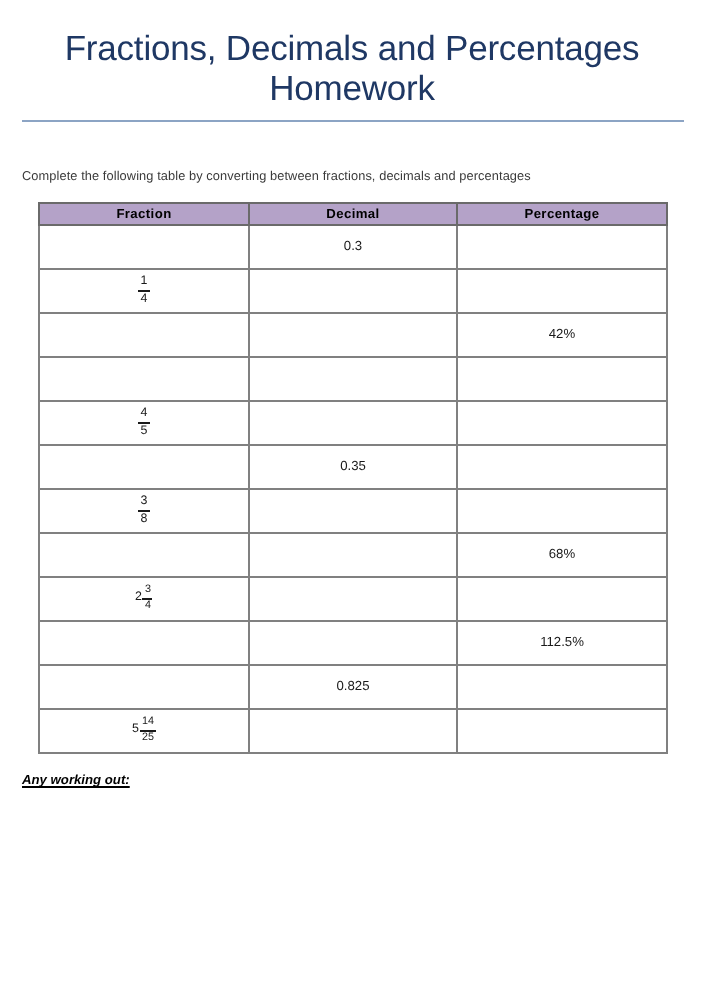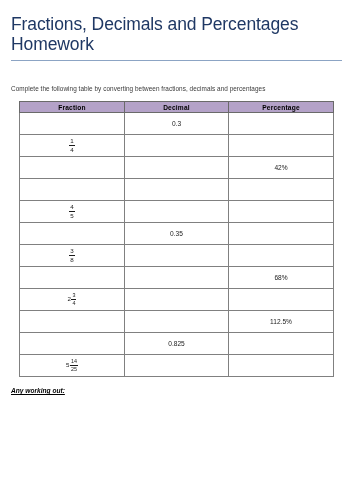--- a/index.html
+++ b/index.html
@@ -20,20 +20,21 @@
     height: 500px;
     box-sizing: border-box;
     padding: 0;
     background: #ffffff;
     position: relative;
   }
 
   
   .title-block {
     padding: 14px 12px 14px 11px;
+    text-align: center;
   }
   .doc-title {
     font-family: "Liberation Sans", sans-serif;
     font-size: 17.5px;
     line-height: 20px;
     font-weight: 400;
     color: #1f3864;
     letter-spacing: -0.1px;
     margin: 0;
     white-space: pre-line;

